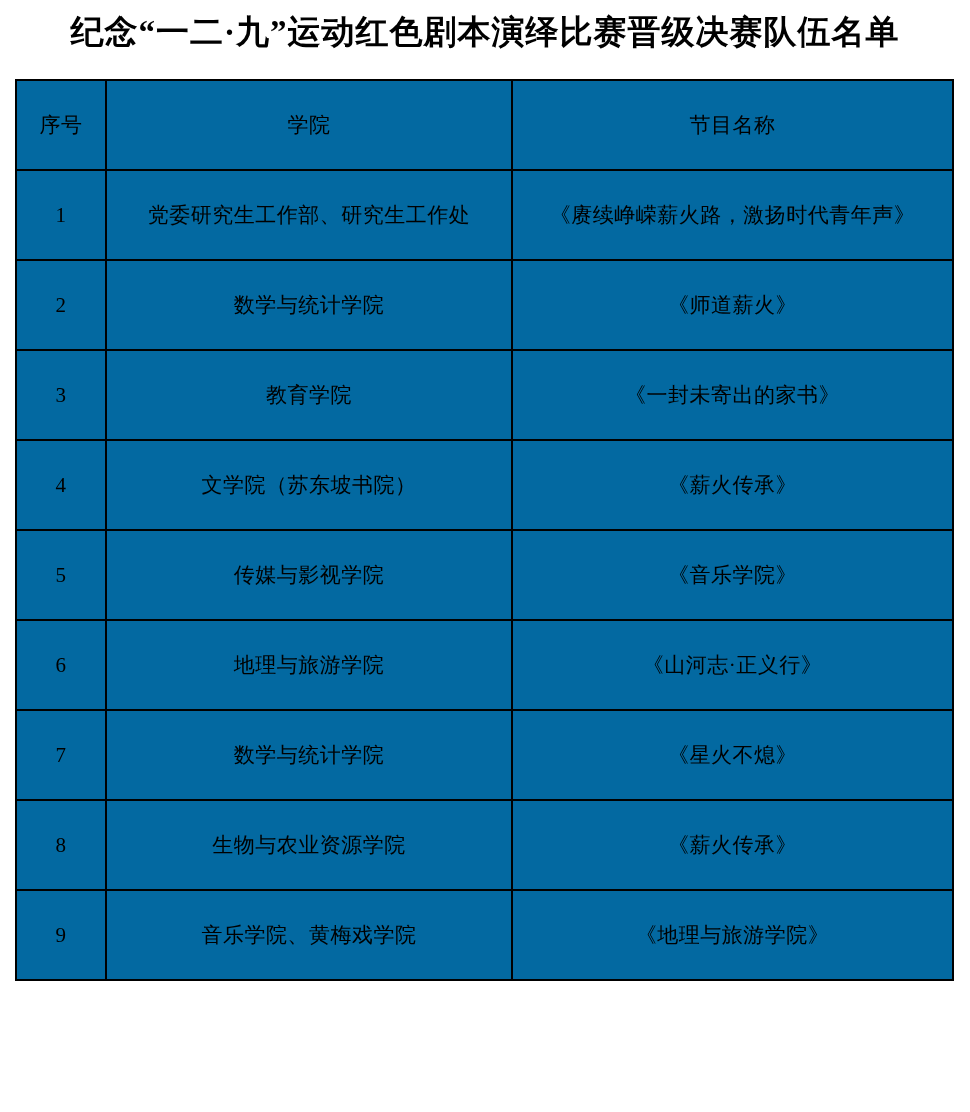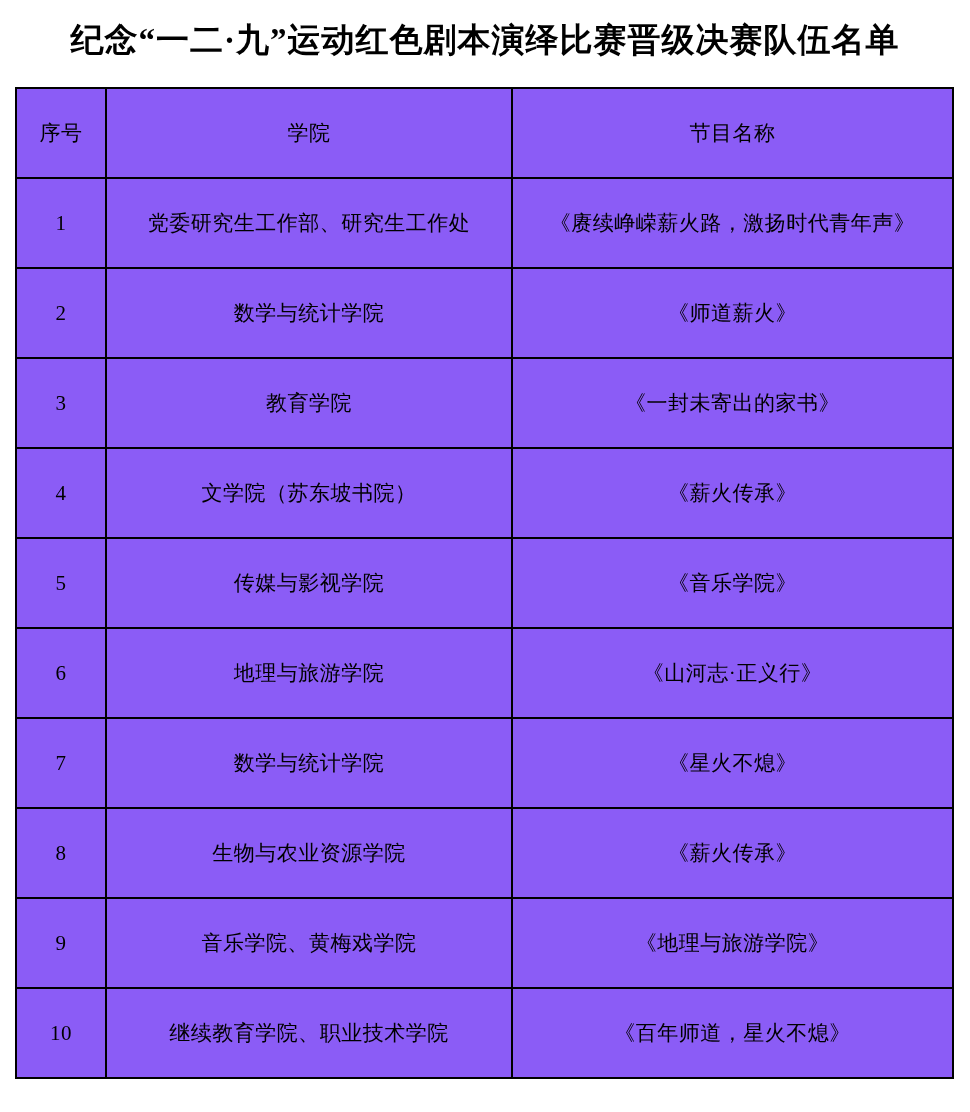--- a/index.html
+++ b/index.html
@@ -12,21 +12,21 @@
     font-family: "Liberation Serif", "DejaVu Serif", serif;
     color: #000000;
     overflow: hidden;
   }
   .page {
     width: 970px;
     height: 1112px;
     background: #ffffff;
   }
   .title {
-    margin: 12px;
+    margin: 4px;
     padding-top: 8px;
     text-align: center;
     font-size: 33px;
     font-weight: bold;
     letter-spacing: 1px;
     line-height: 1.25;
     font-family: "Liberation Serif", "DejaVu Serif", serif;
   }
   table.results {
     border-collapse: collapse;
@@ -36,21 +36,21 @@
   }
   table.results th,
   table.results td {
     border: 2px solid #000000;
     text-align: center;
     vertical-align: middle;
     font-size: 21px;
     font-weight: normal;
     height: 90px;
     padding: 2px 8px;
-    background: #8b5cf6;
+    background: #0369a1;
     font-family: "Liberation Serif", "DejaVu Serif", serif;
     letter-spacing: 0.5px;
   }
   col.col-no      { width: 90px;  }
   col.col-college { width: 406px; }
   col.col-program { width: 441px; }
 </style>
 </head>
 <body>
 
@@ -110,21 +110,16 @@
         <tr>
           <td>8</td>
           <td>生物与农业资源学院</td>
           <td>《薪火传承》</td>
         </tr>
         <tr>
           <td>9</td>
           <td>音乐学院、黄梅戏学院</td>
           <td>《地理与旅游学院》</td>
         </tr>
-        <tr>
-          <td>10</td>
-          <td>继续教育学院、职业技术学院</td>
-          <td>《百年师道，星火不熄》</td>
-        </tr>
       </tbody>
   </table>
 
 </div>
 
 </body></html>

